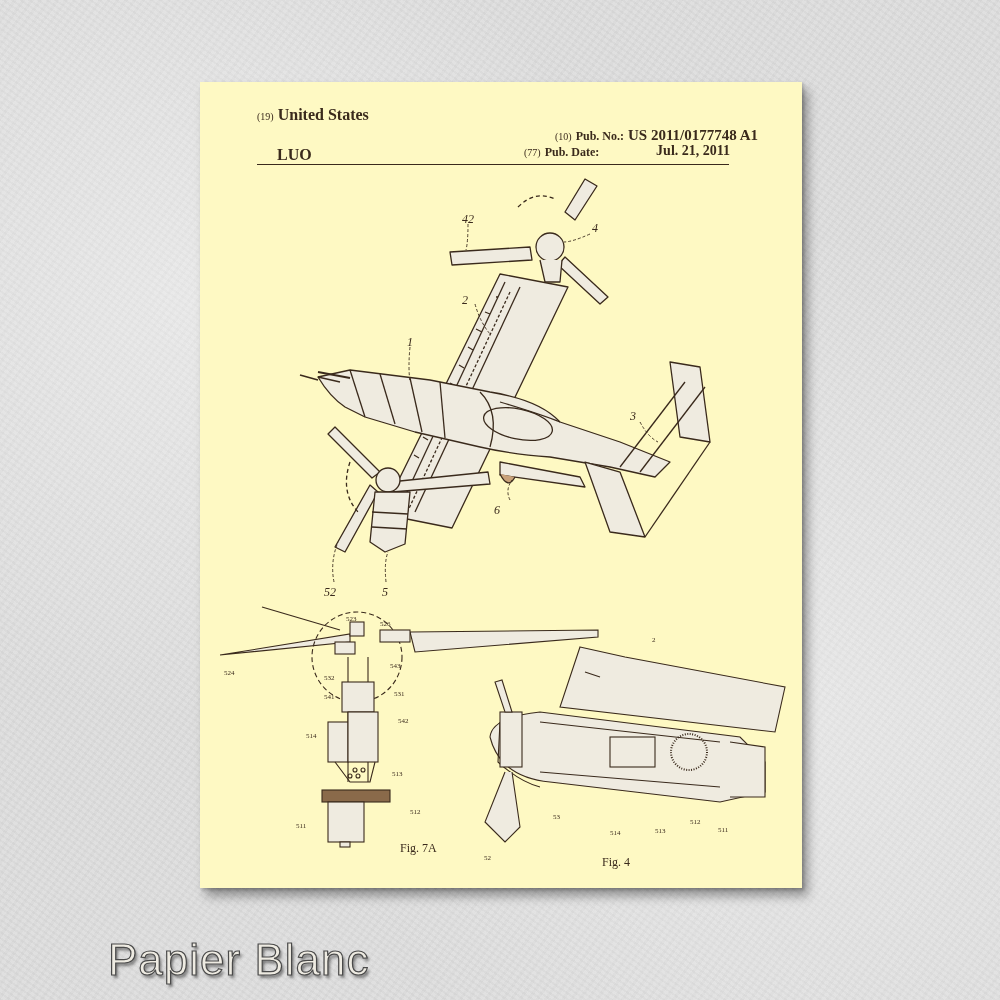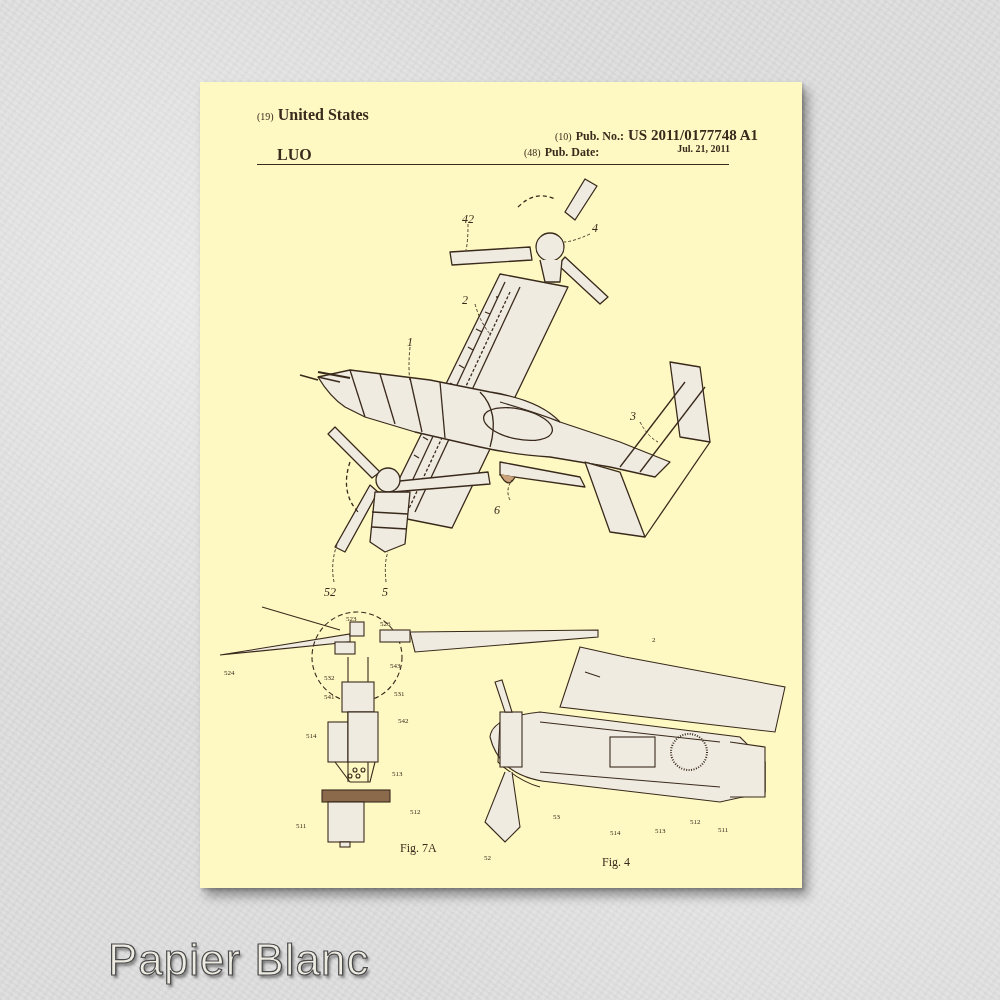--- a/index.html
+++ b/index.html
@@ -19,21 +19,21 @@
       box-shadow: 6px 8px 10px rgba(0,0,0,0.35), 2px 2px 3px rgba(0,0,0,0.2);
     }
     .hdr { position:absolute; color:#3a2a1c; font-family:"Liberation Serif", serif; font-weight:bold; white-space:nowrap; }
     .code { font-size:10px; font-weight:normal; margin-right:4px; }
     .h-country { left:57px; top:24px; font-size:16px; }
     .h-type { left:57px; top:43px; font-size:17px; }
     .h-inventor { left:77px; top:64px; font-size:16px; }
     .h-pubno { left:344px; top:45px; font-size:12px;margin-left:11px; }
     .h-pubno .val { font-size:15px; margin-left:4px; }
     .h-pubdate { left:324px; top:63px; font-size:12px; width:206px; }
-    .h-pubdate .val { position:absolute; right:0; top:-2px; font-size:10px;text-align:right; }
+    .h-pubdate .val { position:absolute; right:0; top:-2px; font-size:14px;text-align:right; }
     .rule { position:absolute; left:57px; top:82px; width:472px; height:1px; background:#3a2a1c; }
     svg.drawing { position:absolute; left:0; top:0; width:602px; height:806px; }
     .lbl { font-family:"Liberation Serif", serif; fill:#3a2a1c; }
     .lbl-i { font-style:italic; font-size:12px; }
     .lbl-s { font-size:7px; }
     .fig { font-family:"Liberation Serif", serif; fill:#3a2a1c; font-size:12px; }
     .caption {
       position:absolute; left:108px; top:935px;
       font-family:Liberation Sans, sans-serif; font-size:44px;
       color:#eeebe2; letter-spacing:1px;
@@ -41,21 +41,21 @@
       text-shadow: 2px 3px 3px rgba(0,0,0,0.45);
     }
   </style>
 </head>
 <body>
 
 <div class="poster">
   <div class="hdr h-country"><span class="code">(19)</span><span>United States</span></div>
   <div class="hdr h-inventor">LUO</div>
   <div class="hdr h-pubno"><span class="code">(10)</span><span>Pub. No.:</span><span class="val">US 2011/0177748 A1</span></div>
-  <div class="hdr h-pubdate"><span class="code">(48)</span><span>Pub. Date:</span><span class="val">Jul. 21, 2011</span></div>
+  <div class="hdr h-pubdate"><span class="code">(77)</span><span>Pub. Date:</span><span class="val">Jul. 21, 2011</span></div>
   <div class="rule"></div>
 
   <svg class="drawing" viewBox="0 0 602 806">
     <g fill="none" stroke="#3a2a1c" stroke-width="1.3" stroke-linejoin="round">
 
       <path d="M250,170 L330,165 L332,178 L252,183 Z" fill="#efebe0"></path>
       <path d="M365,130 L385,97 L397,104 L375,138 Z" fill="#efebe0"></path>
       <path d="M365,175 L408,215 L400,222 L358,183 Z" fill="#efebe0"></path>
       <circle cx="350" cy="165" r="14" fill="#efebe0"></circle>
       <path d="M340,178 L345,200 L360,200 L362,178" fill="#efebe0"></path>

